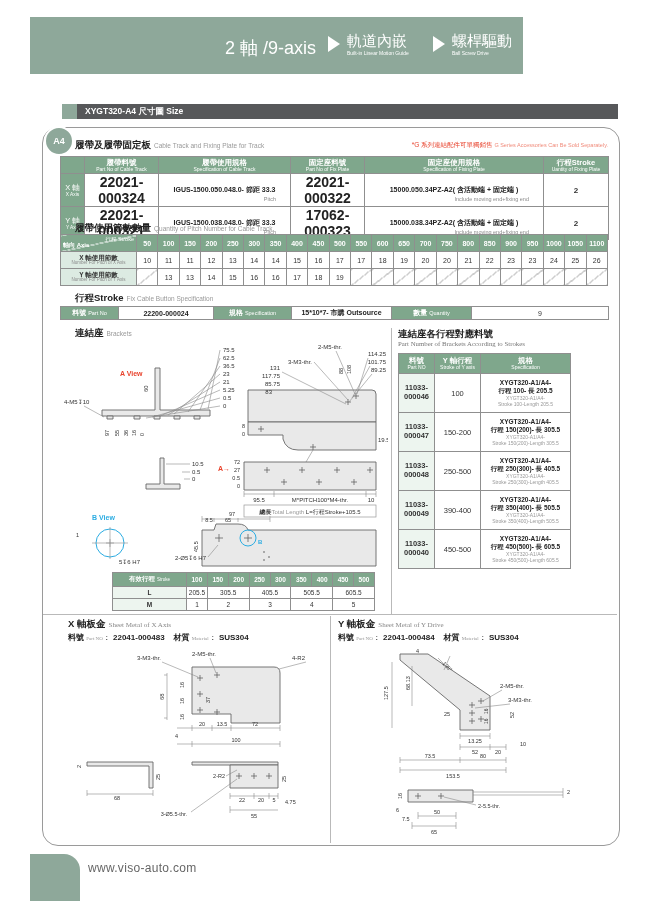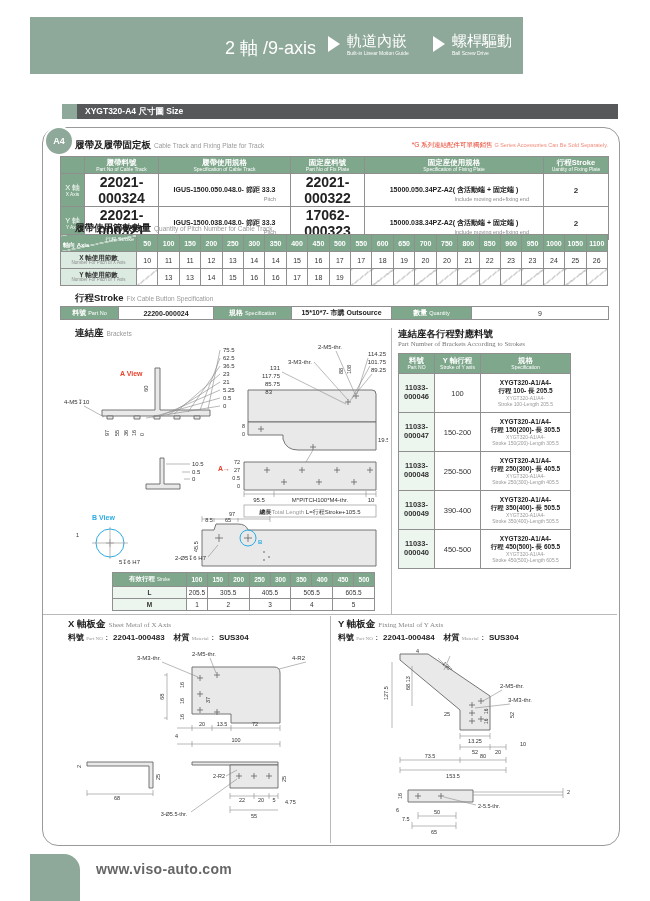--- a/index.html
+++ b/index.html
@@ -78,21 +78,21 @@
   svg .t7{font-size:7px;font-weight:bold}
   svg .red{fill:#E8432D;font-weight:bold}
   svg .cyan{fill:#2BACE2;font-weight:bold}
   svg .gray{fill:#999}
   .dfill{fill:#E9E9E9;stroke:#666;stroke-width:.9}
   .dln{stroke:#8a8a8a;stroke-width:.6;fill:none}
   .xln{stroke:#555;stroke-width:.7;fill:none}
   .cyl{stroke:#2BACE2;stroke-width:1;fill:none}
   
   .foot-green{left:30px;top:854px;width:50px;height:47px;background:#8EA89A;border-radius:0 16px 0 0}
-  .site{left:96px;top:861px;font-size:14px;font-weight:bold;color:#666;letter-spacing:.3px}
+  .site{left:88px;top:861px;font-size:12px;font-weight:normal;color:#666;letter-spacing:.3px}
 </style>
 </head>
 <body>
 
 <div class="abs band">
   <div class="axis-sub">2 軸 /9-axis</div>
   <div class="badge" style="left:298px">
     <span class="tri"></span>
     <span>
       <div class="badge-zh">軌道內嵌</div>
@@ -568,21 +568,21 @@
   <text x="175" y="154" text-anchor="middle" class="t55">22</text>
   <text x="194" y="154" text-anchor="middle" class="t55">20</text>
   <text x="207" y="154" text-anchor="middle" class="t55">5</text>
   <text x="218" y="156" class="t55">4.75</text>
   <text x="219" y="134" transform="rotate(-90 219 134)" class="t55">25</text>
   <path class="dln" d="M163,162 H211 M163,158 v7"></path>
   <text x="187" y="170" text-anchor="middle" class="t55">55</text>
 </svg>
 
 <div class="abs stitle" style="left:338px;top:618px">
-  <span>Y 軸板金</span><span class="en-serif">Fixing Metal of Y Axis</span>
+  <span>Y 軸板金</span><span class="en-serif">Sheet Metal of Y Drive</span>
 </div>
 <div class="abs pline" style="left:338px;top:632px">
   <b>料號</b> <span class="tiny">Part NO</span>： <b>22041-000484</b>
   &nbsp;&nbsp;&nbsp;<b>材質</b> <span class="tiny">Material</span>： <b>SUS304</b>
 </div>
 <svg class="abs" style="left:338px;top:648px" width="262" height="192" viewBox="0 0 262 192">
   <path class="dfill" d="M62,6 H90 L152,48 V82 H122 V62 L62,12 Z"></path>
   <path class="xln" d="M131,57h6 M134,54v6 M131,65h6 M134,62v6 M131,73h6 M134,70v6 M140,53h6 M143,50v6 M140,71h6 M143,68v6"></path>
   <text x="78" y="5" class="t55">4</text>
   <text x="104" y="16" transform="rotate(45 104 16)" class="t55">135°</text>

